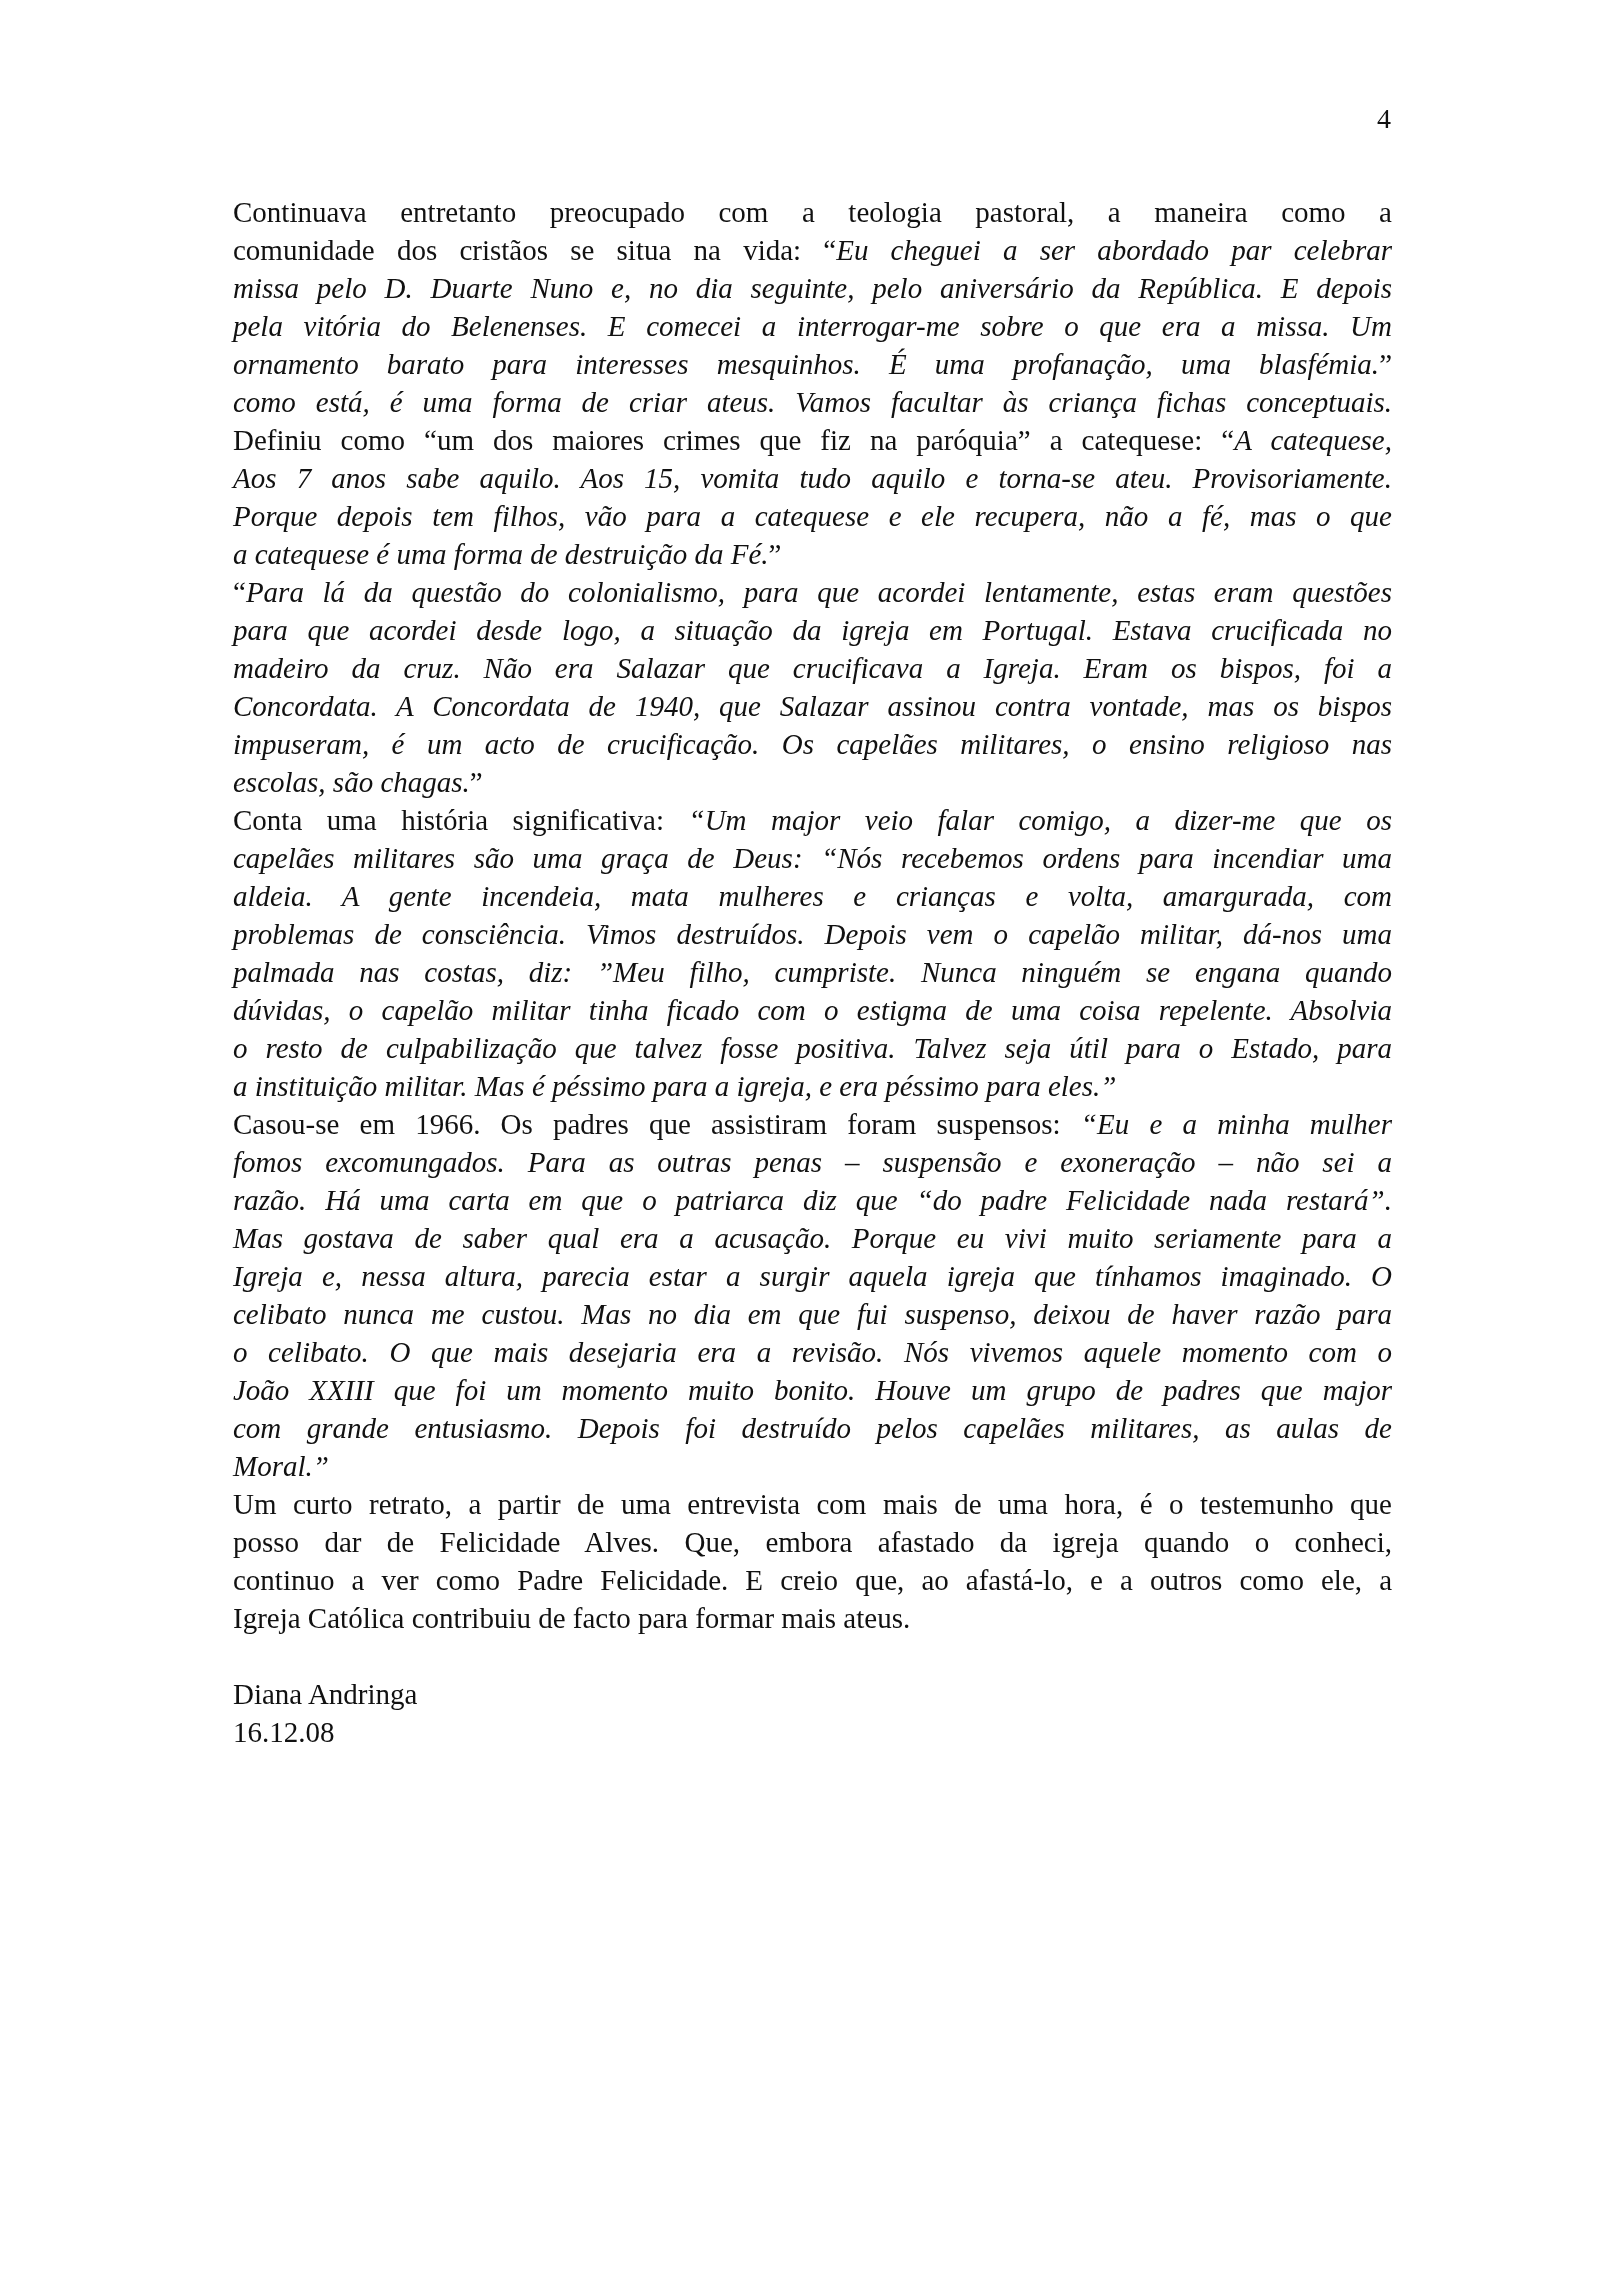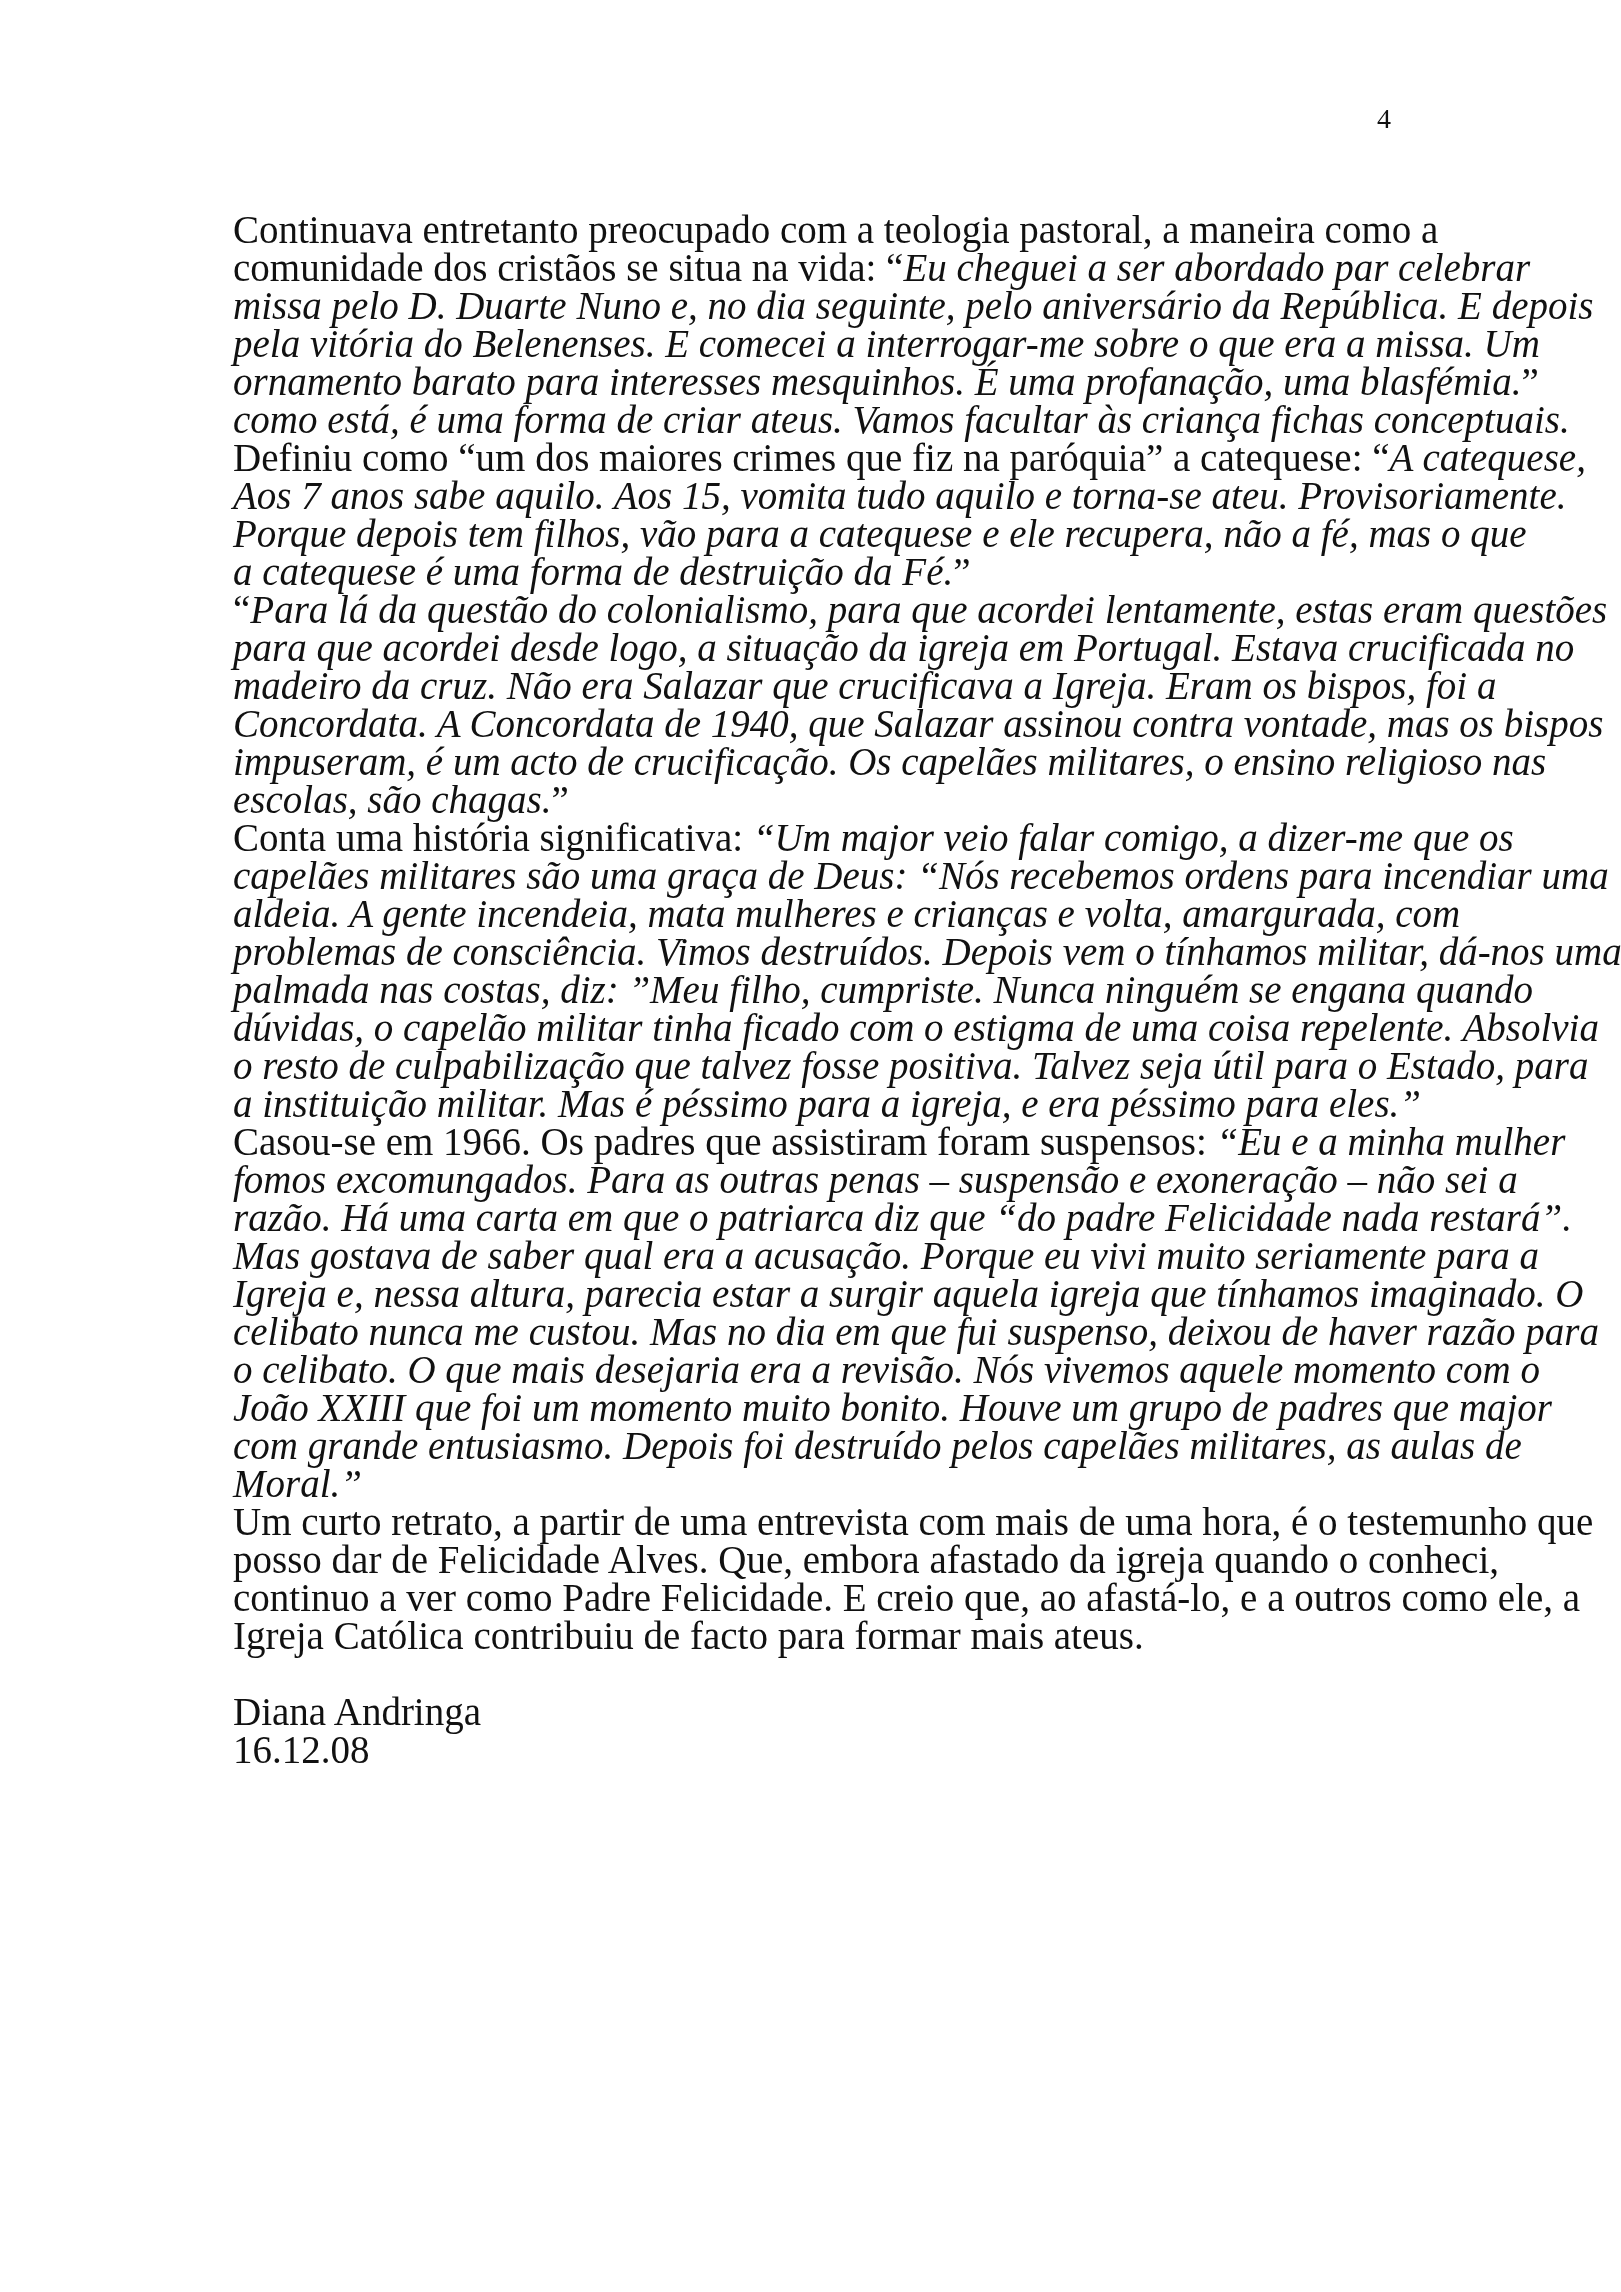--- a/index.html
+++ b/index.html
@@ -7,22 +7,22 @@
   .page {
     position: absolute; left: 0; top: 0; width: 1621px; height: 2293px;
     background: #ffffff; color: #111111;
     font-family: "Liberation Serif", "DejaVu Serif", serif;
   }
   .page-number {
     position: absolute; left: 1377px; top: 102px;
     font-size: 28px; line-height: 33px;
   }
   .body-text {
-    position: absolute; left: 233px; top: 211px; width: 1159px;
-    font-size: 39px; line-height: 38px;
+    position: absolute; left: 233px; top: 193px; width: 1159px;
+    font-size: 29px; line-height: 38px;
   }
   .line {
     display: block; height: 38px; white-space: nowrap;
     text-align: justify; text-align-last: justify;
   }
   .line.last { text-align-last: left; }
   .i { font-style: italic; margin-top: 8px; }
   .gap { display: block; height: 38px; }
 </style>
 </head>
@@ -51,21 +51,21 @@
         <span class="line"><span class="i">para que acordei desde logo, a situação da igreja em Portugal. Estava crucificada no</span></span>
         <span class="line"><span class="i">madeiro da cruz. Não era Salazar que crucificava a Igreja. Eram os bispos, foi a</span></span>
         <span class="line"><span class="i">Concordata. A Concordata de 1940, que Salazar assinou contra vontade, mas os bispos</span></span>
         <span class="line"><span class="i">impuseram, é um acto de crucificação. Os capelães militares, o ensino religioso nas</span></span>
         <span class="line last"><span class="i">escolas, são chagas.</span><span>”</span></span>
       </div>
       <div class="paragraph">
         <span class="line"><span>Conta uma história significativa: </span><span class="i">“Um major veio falar comigo, a dizer-me que os</span></span>
         <span class="line"><span class="i">capelães militares são uma graça de Deus: “Nós recebemos ordens para incendiar uma</span></span>
         <span class="line"><span class="i">aldeia. A gente incendeia, mata mulheres e crianças e volta, amargurada, com</span></span>
-        <span class="line"><span class="i">problemas de consciência. Vimos destruídos. Depois vem o tínhamos militar, dá-nos uma</span></span>
+        <span class="line"><span class="i">problemas de consciência. Vimos destruídos. Depois vem o capelão militar, dá-nos uma</span></span>
         <span class="line"><span class="i">palmada nas costas, diz: ”Meu filho, cumpriste. Nunca ninguém se engana quando</span></span>
         <span class="line"><span class="i">dúvidas, o capelão militar tinha ficado com o estigma de uma coisa repelente. Absolvia</span></span>
         <span class="line"><span class="i">o resto de culpabilização que talvez fosse positiva. Talvez seja útil para o Estado, para</span></span>
         <span class="line last"><span class="i">a instituição militar. Mas é péssimo para a igreja, e era péssimo para eles.”</span></span>
       </div>
       <div class="paragraph">
         <span class="line"><span>Casou-se em 1966. Os padres que assistiram foram suspensos: </span><span class="i">“Eu e a minha mulher</span></span>
         <span class="line"><span class="i">fomos excomungados. Para as outras penas – suspensão e exoneração – não sei a</span></span>
         <span class="line"><span class="i">razão. Há uma carta em que o patriarca diz que “do padre Felicidade nada restará”.</span></span>
         <span class="line"><span class="i">Mas gostava de saber qual era a acusação. Porque eu vivi muito seriamente para a</span></span>

